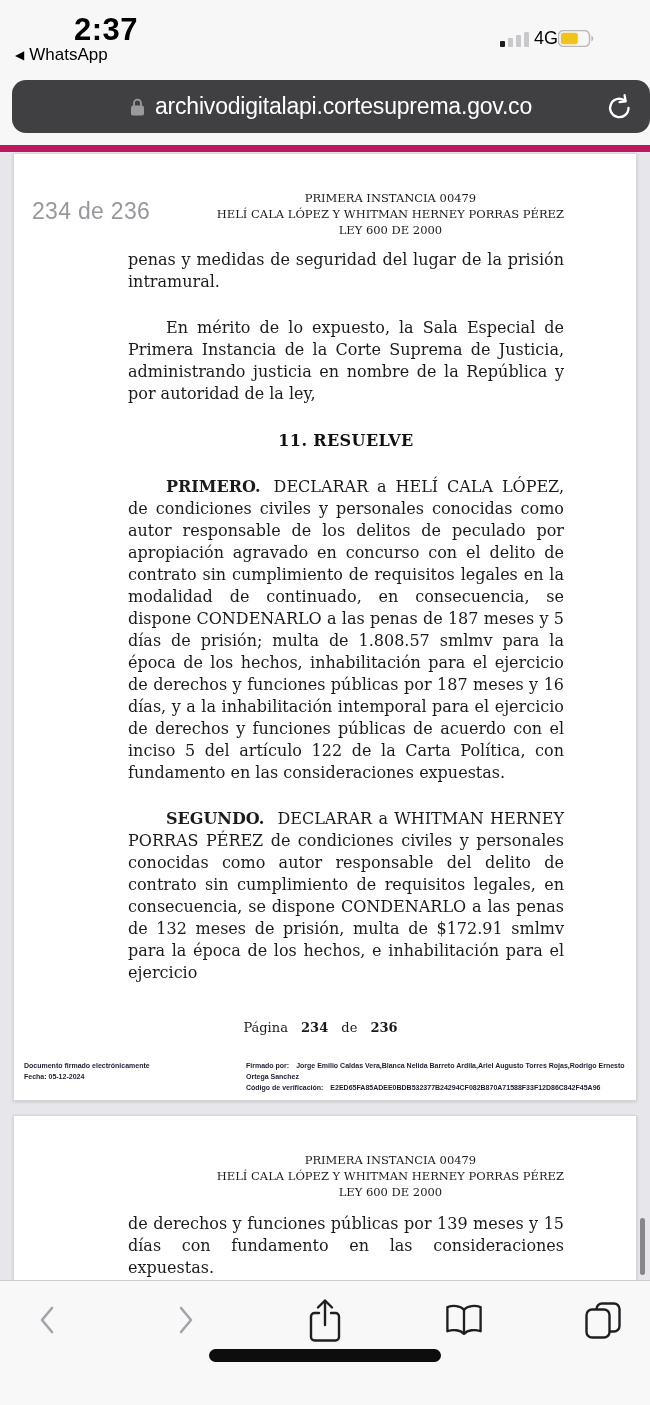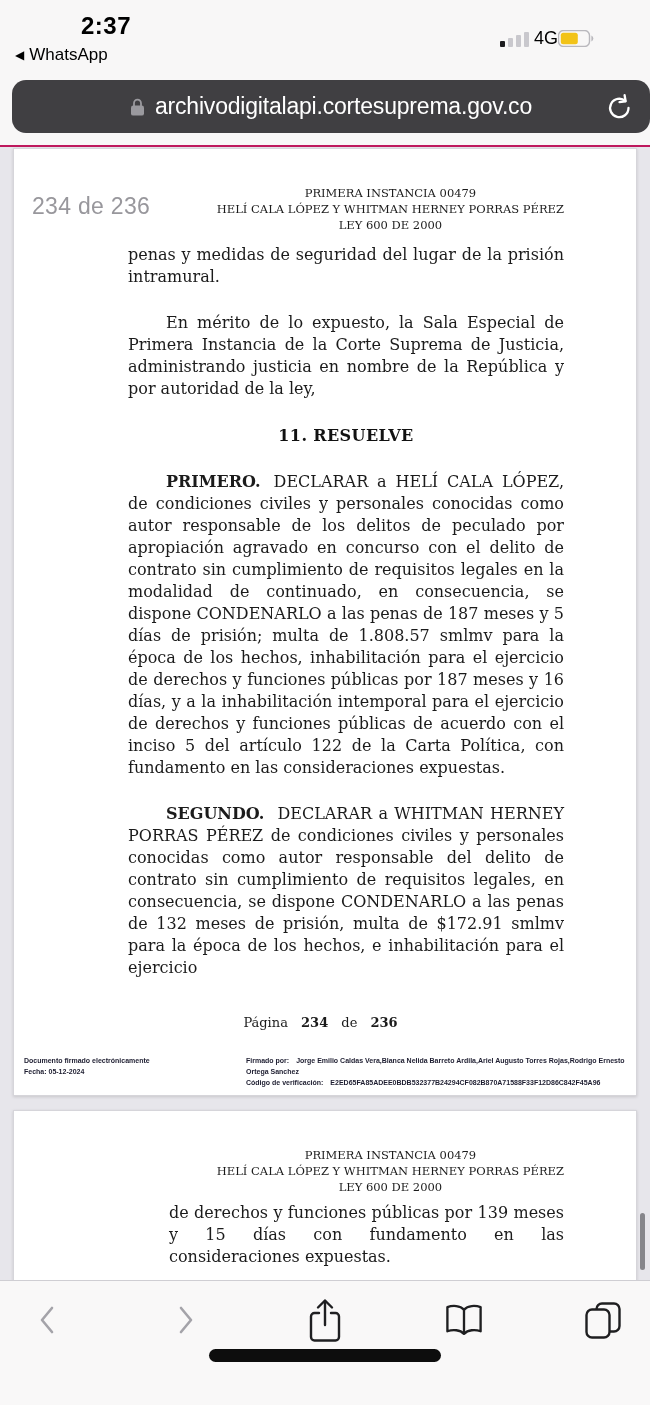--- a/index.html
+++ b/index.html
@@ -4,49 +4,49 @@
 <style>
   * { margin:0; padding:0; box-sizing:border-box; }
   body { background:#333; font-family:"Liberation Sans", sans-serif; }
   .screen{
     position:relative; width:650px; height:1405px; margin:0 auto;
     background:#f8f7f7; overflow:hidden;
   }
   
   .status-bar{ position:relative; height:78px; background:#f8f7f7; }
   .time{ position:absolute; left:0; top:12px; width:212px; text-align:center;
-         font-size:24px; font-weight:700; color:#000; letter-spacing:.5px; }
+         font-size:31px; font-weight:700; color:#000; letter-spacing:.5px; }
   .back-app{ position:absolute; left:15px; top:45px; font-size:17px; color:#000;
              display:flex; align-items:center; gap:5px; cursor:pointer; }
   .back-app .tri{ font-size:12px; line-height:17px; }
   .sb-right{ position:absolute; right:56px; top:28px; display:flex; align-items:center; }
   .net{ font-size:18px; color:#000; font-weight:400; }
   
   .url-row{ height:67px; background:#f8f7f7; position:relative; }
   .url-pill{ position:absolute; left:12px; right:0; top:2px; height:53px;
              background:#403f42; border-radius:14px; display:flex; align-items:center;
              justify-content:center; }
   .url-center{ display:flex; align-items:center; gap:10px; }
   .url-text{ color:#fff; font-size:23px; letter-spacing:-.2px; }
   .reload-btn{ position:absolute; right:16px; top:12px; width:30px; height:30px;
                display:flex; align-items:center; justify-content:center; cursor:pointer; }
   
   .content{ position:relative; height:1135px; background:#e7e6eb;
-            border-top:2px solid #be185d; overflow:hidden; }
+            border-top:7px solid #be185d; overflow:hidden; }
   .page{ position:relative; margin:0 13px; background:#fff;
          border:1px solid #d6d5da; box-shadow:0 1px 3px rgba(0,0,0,.14); }
   .page-1{ height:948px; margin-top:1px; }
   .page-2{ height:220px; margin-top:14px; }
   .page-indicator{ position:absolute; left:18px; top:44px; font-size:23px;
                    color:#98979c; letter-spacing:.3px; }
   .doc-header{ position:absolute; right:72px; top:36px; text-align:center;
                font-family:"DejaVu Serif", serif; font-size:11.5px; line-height:16px;
                color:#1b1b1b; }
   .page-body{ position:absolute; left:114px; right:72px; top:95px; }
-  .page-2 .page-body{ top:91px;margin-left:41px; }
+  .page-2 .page-body{ top:97px; }
   .para{ font-family:"DejaVu Serif", serif; font-size:16px; line-height:22px;
          color:#1b1b1b; text-align:justify; margin-bottom:24px; }
   .para.indent{ text-indent:38px; }
   .para .lead{ font-weight:700; margin-right:13px; }
   .resuelve{ font-family:"DejaVu Serif", serif; font-size:16px; font-weight:700;
              text-align:center; margin:26px 0 26px 0; color:#111; letter-spacing:.4px; }
   .pagina-line{ position:absolute; left:0; right:0; top:866px; text-align:center;
                 font-family:"DejaVu Serif", serif; font-size:13px; color:#1b1b1b; }
   .pagina-line b{ margin:0 9px; }
   .sig-strip{ position:absolute; left:10px; right:8px; bottom:7px; display:flex;

